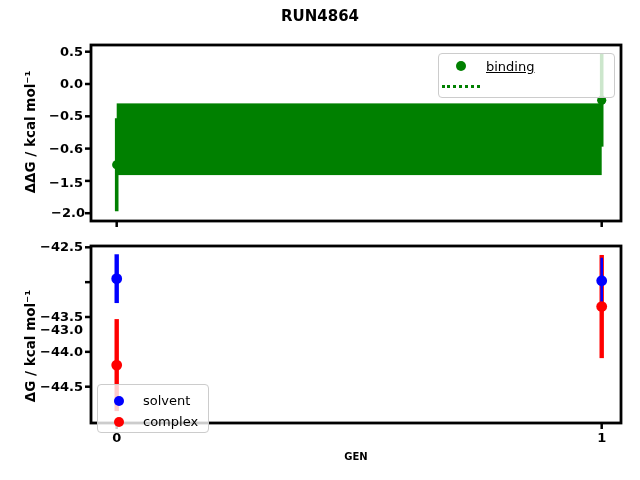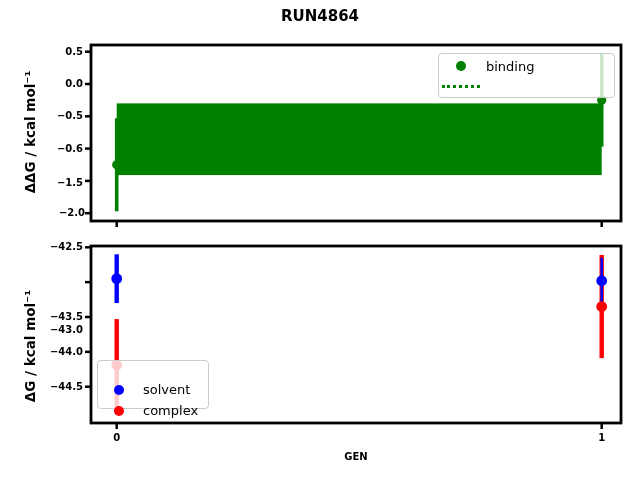--- a/index.html
+++ b/index.html
@@ -16,31 +16,31 @@
     position:absolute;white-space:nowrap;font-size:13.5px;font-weight:bold;
     transform:translate(-50%,-50%) rotate(-90deg);
   }
   #ylabel-top{left:30px;top:132px;}
   #ylabel-bottom{left:30px;top:346px;}
   .xlabel{
     position:absolute;left:356px;top:451px;transform:translateX(-50%);
     font-size:10px;font-weight:bold;
   }
   .tick-label{
-    position:absolute;font-size:10px;font-weight:bold;line-height:16px;height:16px;
+    position:absolute;font-size:13px;font-weight:bold;line-height:16px;height:16px;
     white-space:nowrap;
   }
   .ytick{width:70px;text-align:right;}
   .xtick{transform:translateX(-50%);}
   .legend{
     position:absolute;background:rgba(255,255,255,0.8);
     border:1.2px solid #cccccc;border-radius:4px;box-sizing:border-box;
   }
-  #legend-top{left:438px;top:53px;width:177px;height:45px;padding-top:2px;}
-  #legend-bottom{left:97px;top:360px;width:112px;height:49px;padding-top:18px;}
+  #legend-top{left:438px;top:53px;width:177px;height:45px;padding-top:2px;text-decoration:underline;}
+  #legend-bottom{left:97px;top:384px;width:112px;height:49px;padding-top:5px;}
   .legend-row{display:flex;align-items:center;height:20px;}
   #legend-bottom .legend-row{height:21px;}
   .legend-marker{width:44px;display:flex;justify-content:center;align-items:center;flex:0 0 44px;}
   #legend-bottom .legend-marker{width:42px;flex:0 0 42px;}
   .legend-label{font-size:13px;margin-left:3px;white-space:nowrap;}
   .marker-dot{width:10px;height:10px;border-radius:50%;display:inline-block;}
   .marker-dotline{width:38px;height:0;border-bottom:3px dotted #008000;display:inline-block;}
 </style>
 </head>
 <body>

